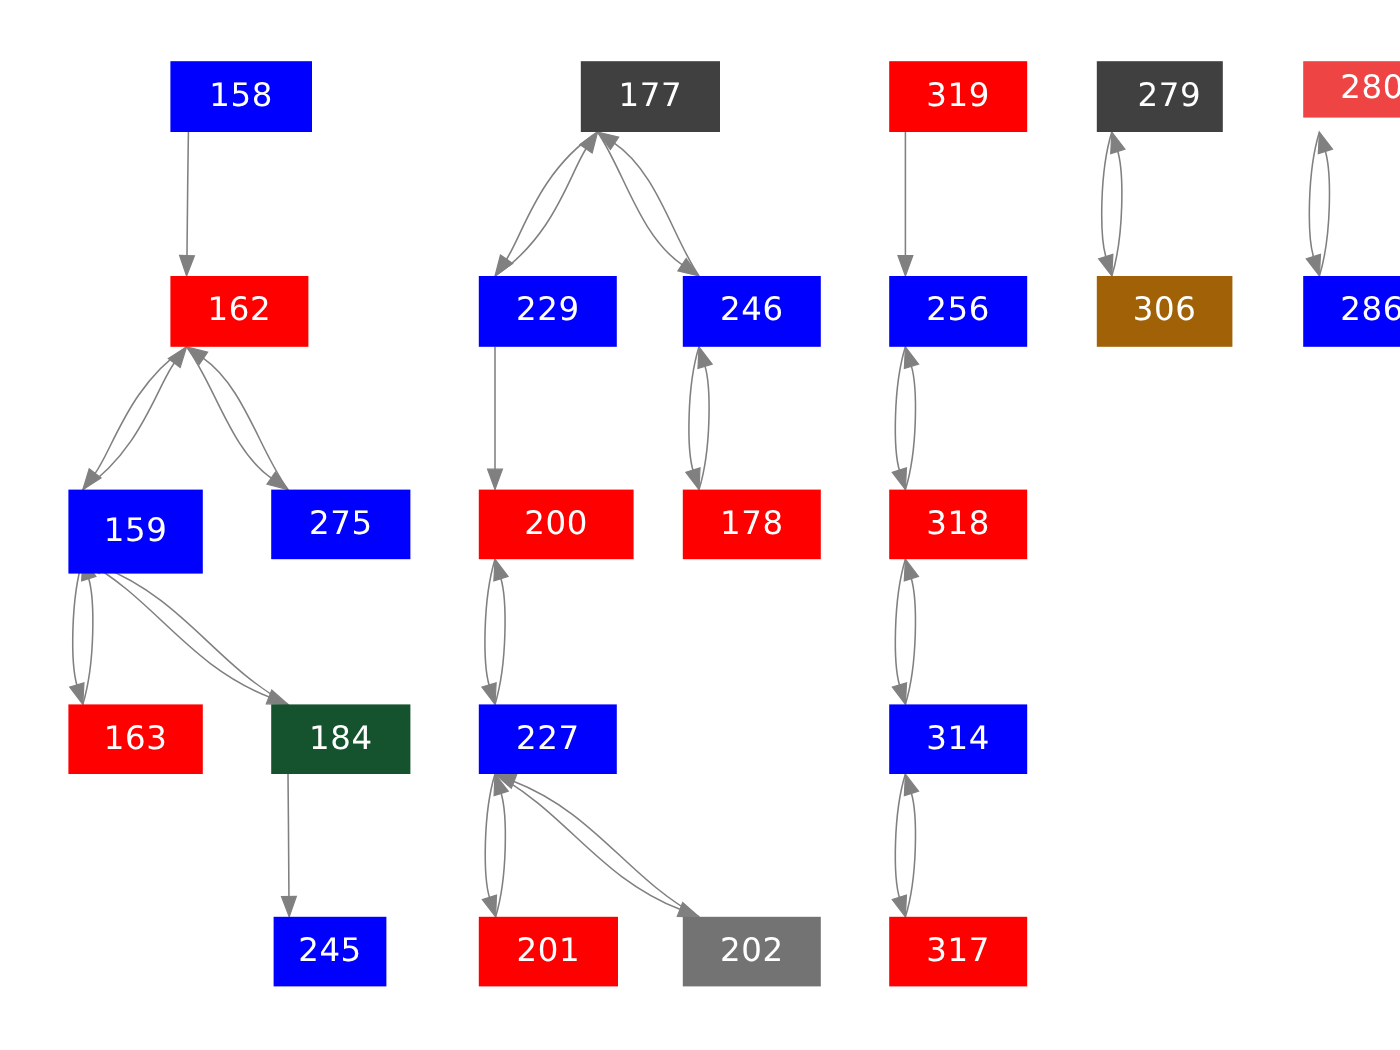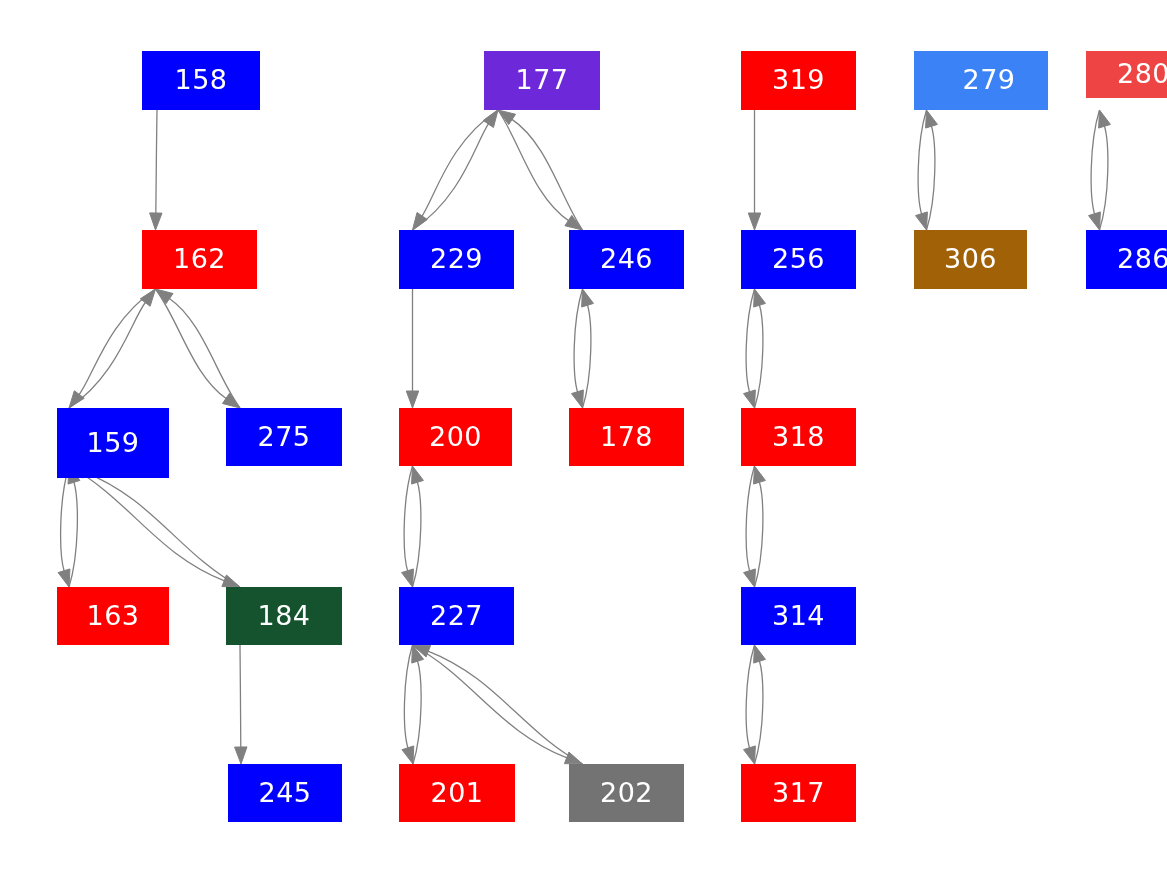--- a/index.html
+++ b/index.html
@@ -155,27 +155,27 @@
         <path d="M 1099.5 110 C 1089.3 143, 1089.3 197, 1094.7750996664117 214.71355774427357" fill="none" stroke="#808080" stroke-width="1.3"></path>
         <polygon points="1099.5,230 1088.5562970214687,215.5890539825561 1100.4032897696566,211.92725622402526" fill="#808080" stroke="#808080" stroke-width="1"></polygon>
         <path d="M 1099.5 230 C 1109.7 197, 1109.7 143, 1104.2249003335883 125.28644225572643" fill="none" stroke="#808080" stroke-width="1.3"></path>
         <polygon points="1099.5,110 1110.4437029785313,124.4109460174439 1098.5967102303434,128.07274377597474" fill="#808080" stroke="#808080" stroke-width="1"></polygon>
       </g>
     </svg>
   <div id="node-layer">
       <div class="node" style="left: 98px; top: 51px; width: 118px; height: 59px; background: rgb(0, 0, 255);">
         <span class="node-label">158</span>
       </div>
-      <div class="node" style="left: 440px; top: 51px; width: 116px; height: 59px; background: #6d28d9;">
+      <div class="node" style="left: 440px; top: 51px; width: 116px; height: 59px; background: #404040;">
         <span class="node-label">177</span>
       </div>
       <div class="node" style="left: 697px; top: 51px; width: 115px; height: 59px; background: rgb(255, 0, 0);">
         <span class="node-label">319</span>
       </div>
-      <div class="node" style="left: 870px; top: 51px; width: 134px; height: 59px; background: #3b82f6; padding-left: 16px;">
+      <div class="node" style="left: 870px; top: 51px; width: 105px; height: 59px; background: #404040; padding-left: 16px;">
         <span class="node-label">279</span>
       </div>
       <div class="node" style="left: 1042px; top: 51px; width: 115px; height: 47px; background: #ef4444;">
         <span class="node-label">280</span>
       </div>
       <div class="node" style="left: 98px; top: 230px; width: 115px; height: 59px; background: rgb(255, 0, 0);">
         <span class="node-label">162</span>
       </div>
       <div class="node" style="left: 355px; top: 230px; width: 115px; height: 59px; background: rgb(0, 0, 255);">
         <span class="node-label">229</span>
@@ -191,42 +191,42 @@
       </div>
       <div class="node" style="left: 1042px; top: 230px; width: 115px; height: 59px; background: rgb(0, 0, 255);">
         <span class="node-label">286</span>
       </div>
       <div class="node" style="left: 13px; top: 408px; width: 112px; height: 70px; background: rgb(0, 0, 255);">
         <span class="node-label">159</span>
       </div>
       <div class="node" style="left: 182px; top: 408px; width: 116px; height: 58px; background: rgb(0, 0, 255);">
         <span class="node-label">275</span>
       </div>
-      <div class="node" style="left: 355px; top: 408px; width: 113px; height: 58px; background: rgb(255, 0, 0);">
+      <div class="node" style="left: 355px; top: 408px; width: 129px; height: 58px; background: rgb(255, 0, 0);">
         <span class="node-label">200</span>
       </div>
       <div class="node" style="left: 525px; top: 408px; width: 115px; height: 58px; background: rgb(255, 0, 0);">
         <span class="node-label">178</span>
       </div>
       <div class="node" style="left: 697px; top: 408px; width: 115px; height: 58px; background: rgb(255, 0, 0);">
         <span class="node-label">318</span>
       </div>
       <div class="node" style="left: 13px; top: 587px; width: 112px; height: 58px; background: rgb(255, 0, 0);">
         <span class="node-label">163</span>
       </div>
       <div class="node" style="left: 182px; top: 587px; width: 116px; height: 58px; background: #14532d;">
         <span class="node-label">184</span>
       </div>
       <div class="node" style="left: 355px; top: 587px; width: 115px; height: 58px; background: rgb(0, 0, 255);">
         <span class="node-label">227</span>
       </div>
       <div class="node" style="left: 697px; top: 587px; width: 115px; height: 58px; background: rgb(0, 0, 255);">
         <span class="node-label">314</span>
       </div>
-      <div class="node" style="left: 184px; top: 764px; width: 114px; height: 58px; background: rgb(0, 0, 255);">
+      <div class="node" style="left: 184px; top: 764px; width: 94px; height: 58px; background: rgb(0, 0, 255);">
         <span class="node-label">245</span>
       </div>
       <div class="node" style="left: 355px; top: 764px; width: 116px; height: 58px; background: rgb(255, 0, 0);">
         <span class="node-label">201</span>
       </div>
       <div class="node" style="left: 525px; top: 764px; width: 115px; height: 58px; background: #737373;">
         <span class="node-label">202</span>
       </div>
       <div class="node" style="left: 697px; top: 764px; width: 115px; height: 58px; background: rgb(255, 0, 0);">
         <span class="node-label">317</span>

